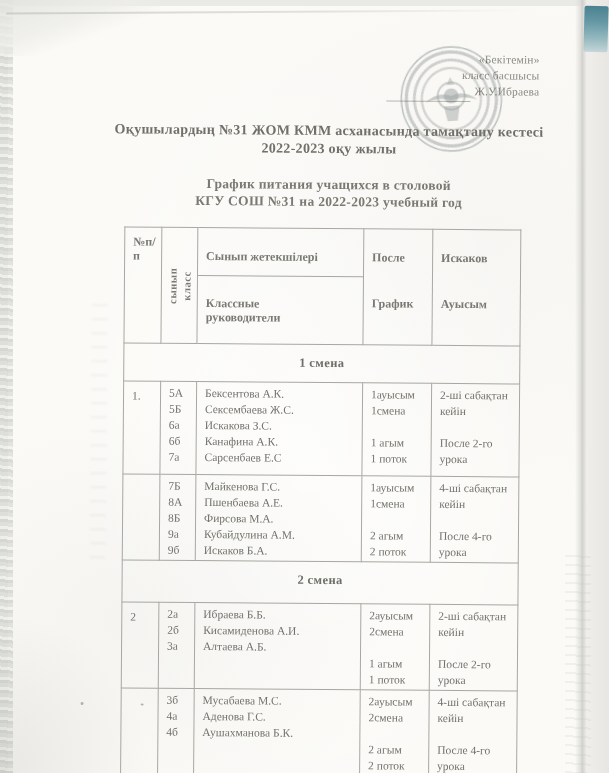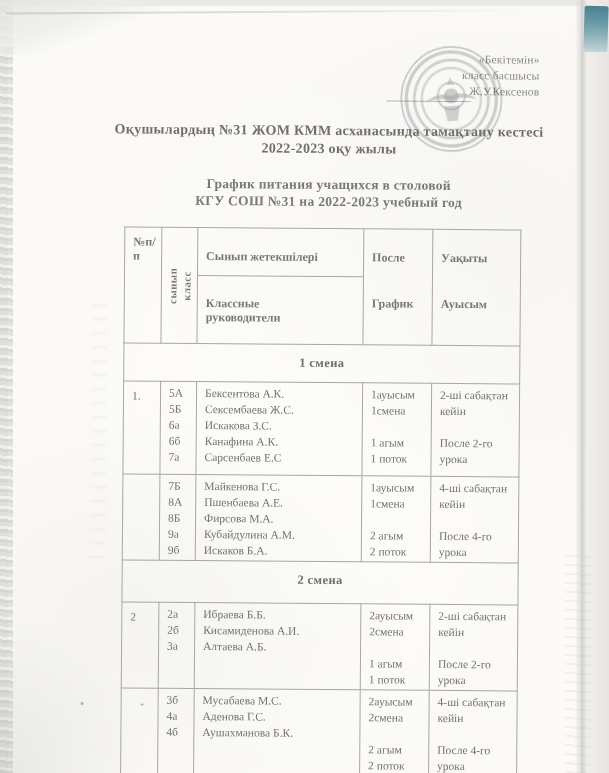--- a/index.html
+++ b/index.html
@@ -122,21 +122,21 @@
   <div class="margin-right"></div>
   <div class="wrinkle-br"></div>
   <div class="shadow-bl"></div>
   <div class="tab-teal"></div>
 
   <div class="content">
 
     <div class="approval">
       <div>«Бекітемін»</div>
       <div>класс басшысы</div>
-      <div>Ж.У.Кексенов</div>
+      <div>Ж.У.Ибраева</div>
     </div>
 
     <div class="sig-line"></div>
 
     <div class="stamp">
       <svg width="106" height="108" viewBox="0 0 106 108">
         <defs>
             <filter id="fz">
               <feGaussianBlur stdDeviation="0.45"></feGaussianBlur>
             </filter>
@@ -186,21 +186,21 @@
           <td>
             <div class="h1 divider">Сынып жетекшілері</div>
             <div class="h2">Классные
 руководители</div>
           </td>
           <td>
             <div class="h1">После</div>
             <div class="h2">График</div>
           </td>
           <td>
-            <div class="h1">Уақыты</div>
+            <div class="h1">Искаков</div>
             <div class="h2">Ауысым</div>
           </td>
         </tr>
 
         <tr class="section sec1">
           <td colspan="5">1 смена</td>
         </tr>
 
         <tr class="row r1">
           <td class="cell-num">1.</td>

